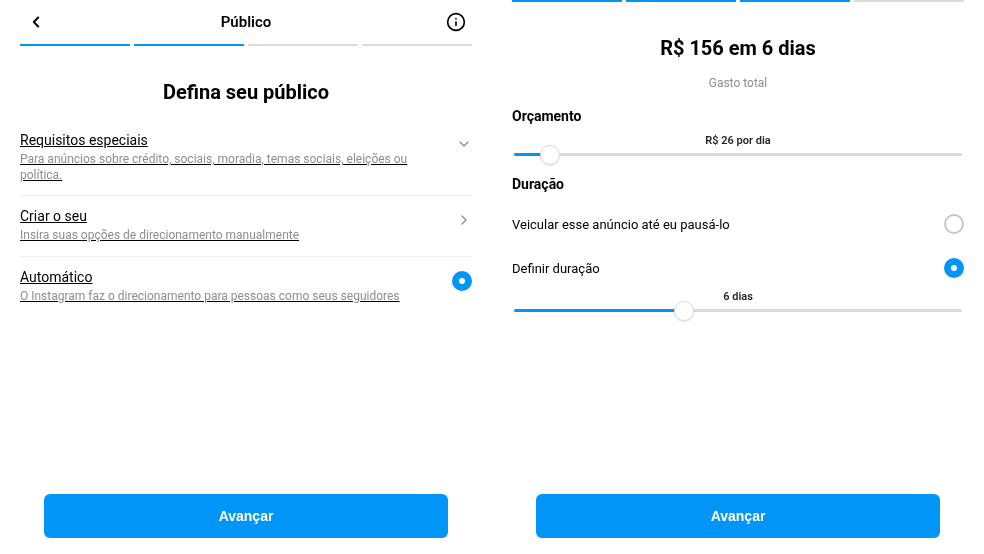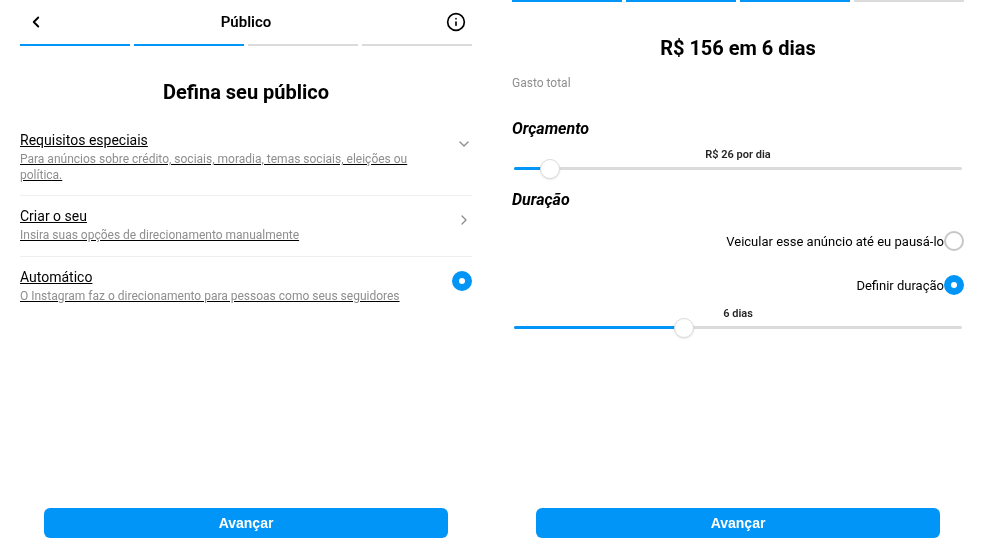--- a/index.html
+++ b/index.html
@@ -57,24 +57,24 @@
       overflow: hidden;
     }
     .main-title {
       text-align: center;
       font-size: 20px;
       font-weight: 700;
       color: #000;
       margin: 14px 0 16px;
     }
     .spend-sub {
-      text-align: left;
+      text-align: center;
       font-size: 12px;
       color: #8e8e8e;
-      margin-bottom: 29px;
+      margin-bottom: 18px;
     }
     .option-row {
       display: flex;
       align-items: flex-start;
       justify-content: space-between;
       padding: 12px 0;
       border-bottom: 1px solid #efefef;
       cursor: pointer;
       text-decoration: underline;
     }
@@ -112,25 +112,24 @@
     .radio.selected::after {
       content: "";
       position: absolute;
       top: 50%; left: 50%;
       width: 6px; height: 6px;
       background: #fff;
       border-radius: 50%;
       transform: translate(-50%, -50%);
     }
     .section-label {
-      font-size: 16px;
+      font-size: 14px;
       font-weight: 700;
       color: #000;
       margin: 8px 0 10px;
-      font-style: italic;
     }
     .slider-label {
       font-size: 11px;
       color: #262626;
       text-align: center;
       margin-bottom: 6px;
       font-weight: 600;
     }
     .slider-wrap {
       padding: 0 2px 18px;
@@ -153,35 +152,35 @@
       width: 20px; height: 20px;
       background: #fff;
       border: 1px solid #dbdbdb;
       border-radius: 50%;
       transform: translate(-50%, -50%);
       box-shadow: 0 1px 2px rgba(0,0,0,.1);
     }
     .duration-row {
       display: flex;
       align-items: center;
-      justify-content: flex-end;
+      justify-content: space-between;
       padding: 12px 0;
     }
     .duration-label {
       font-size: 13px;
       color: #000;
     }
     .bottom-btn {
       background: #0095f6;
       color: #fff;
       font-size: 14px;
       font-weight: 600;
       border: none;
       border-radius: 6px;
-      height: 30px;
+      height: 44px;
       margin: 0 24px 16px;
       cursor: pointer;
     }
   </style>
 </head>
 <body>
 
 <div class="screen">
   <div class="header">
     <div class="icon-btn">

